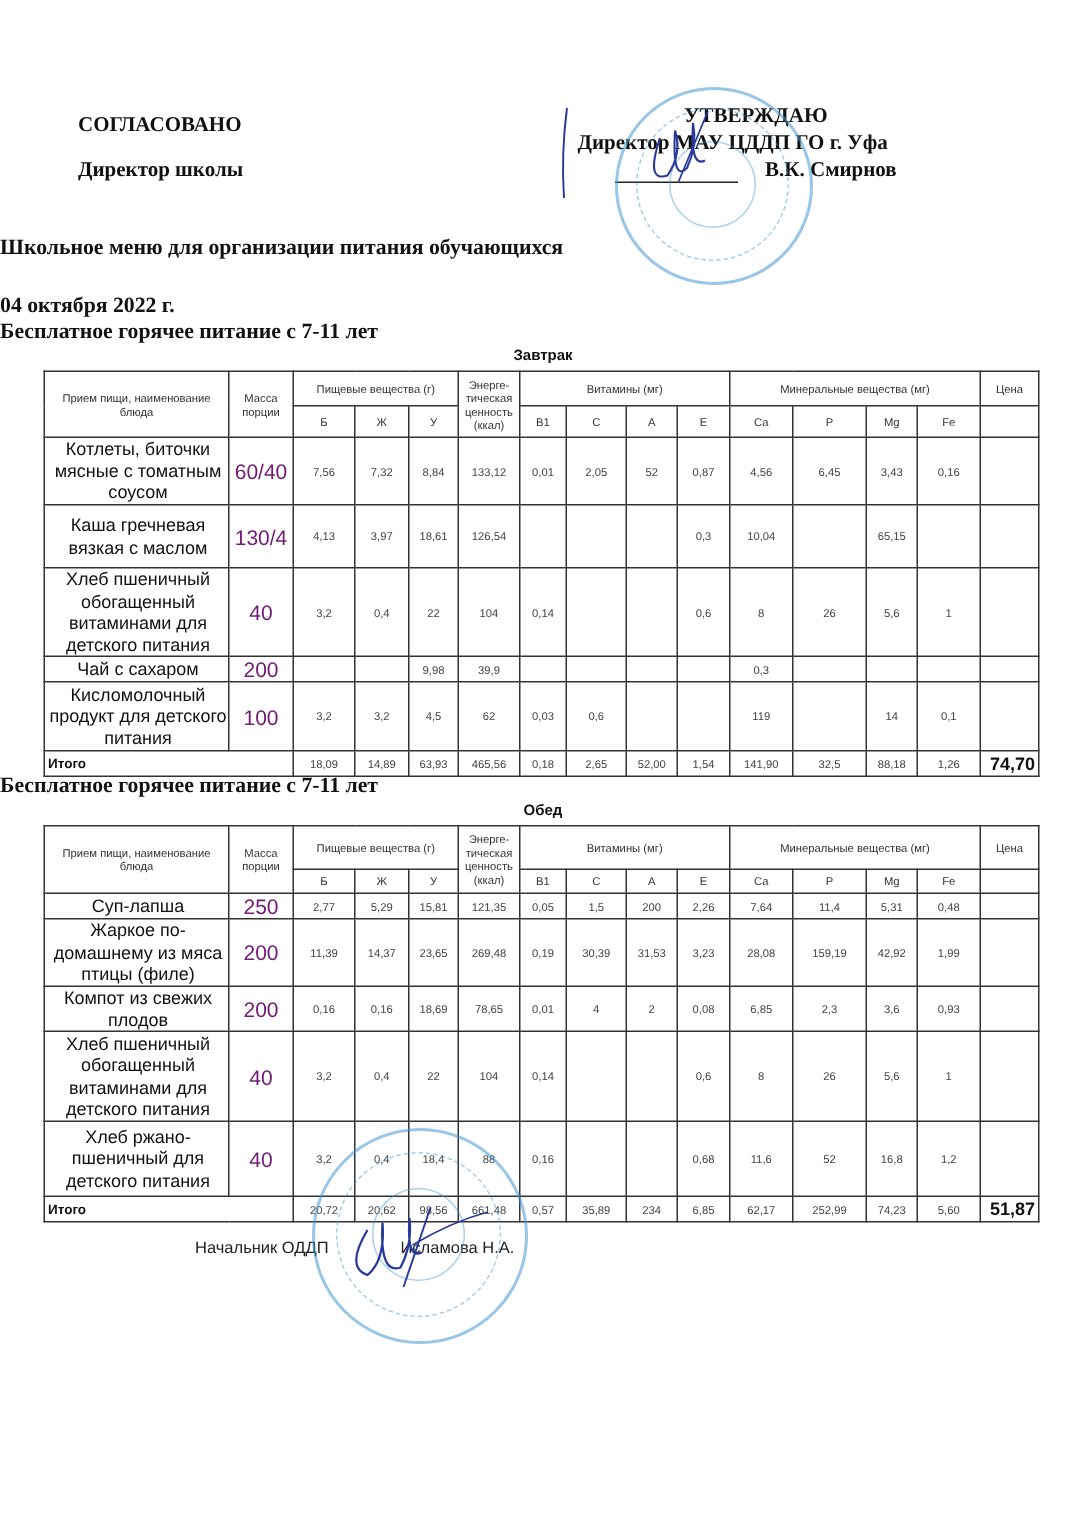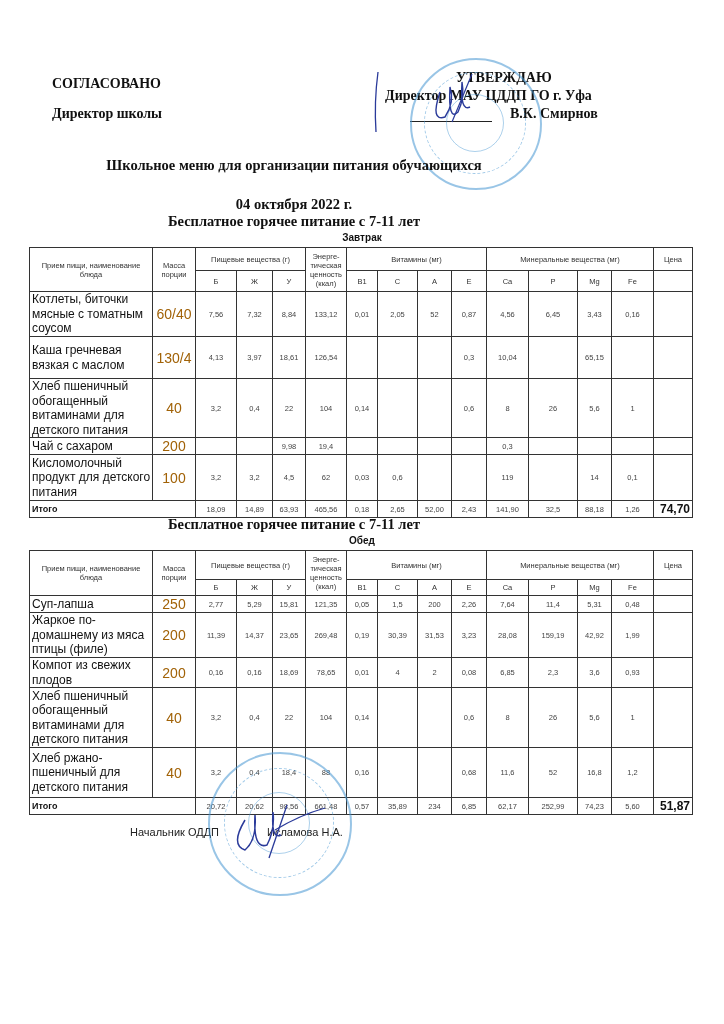--- a/index.html
+++ b/index.html
@@ -2,30 +2,30 @@
 <html><head>
 <meta charset="utf-8">
 <style>
   html, body { margin: 0; padding: 0; background: #ffffff; }
   body { width: 724px; height: 1024px; position: relative; overflow: hidden; color: #111; }
   .serif { font-family: "Liberation Serif", "DejaVu Serif", serif; font-weight: bold; }
   .sans { font-family: "Liberation Sans", "DejaVu Sans", sans-serif; }
   .abs { position: absolute; white-space: nowrap; }
 
   .hdr { font-size: 14px; }
-  .title { font-size: 14.5px; width: 588px; text-align: center; left: 0; }
+  .title { font-size: 14.5px; width: 588px; text-align: left; left: 0; }
 
   .sig-line { position: absolute; height: 1px; background: #222; }
 
   table.menu { position: absolute; left: 29px; border-collapse: collapse; table-layout: fixed; font-family: "Liberation Sans", "DejaVu Sans", sans-serif; }
   table.menu td { border: 1px solid #333; padding: 0; text-align: center; vertical-align: middle; overflow: hidden; }
   table.menu td.h { font-size: 7.5px; color: #333; line-height: 9px; }
   table.menu td.h2 { font-size: 7.5px; color: #333; }
-  table.menu td.name { text-align: left; font-size: 12px; line-height: 14.5px; padding-left: 2px; color: #111; }
-  table.menu td.mass { font-size: 14px; color: #a16207; }
+  table.menu td.name { text-align: center; font-size: 12px; line-height: 14.5px; padding-left: 2px; color: #111; }
+  table.menu td.mass { font-size: 14px; color: #701a75; }
   table.menu td.v { font-size: 7.5px; color: #444; }
   table.menu td.total-label { text-align: left; font-weight: bold; font-size: 9px; padding-left: 2px; }
   table.menu td.price { font-weight: bold; font-size: 12px; text-align: right; padding-right: 2px; }
 
   .meal-label { font-family: "Liberation Sans", "DejaVu Sans", sans-serif; font-weight: bold; font-size: 10px; }
 
   .stamp { position: absolute; border-radius: 50%; border: 2px solid rgba(70,150,210,0.55); }
   .stamp .inner { position: absolute; border-radius: 50%; border: 1.5px dashed rgba(70,150,210,0.5); }
   .stamp .core { position: absolute; border-radius: 50%; border: 1.5px solid rgba(70,150,210,0.45); }
   .signature { position: absolute; }
@@ -150,21 +150,21 @@
         <td class="v">5,6</td>
         <td class="v">1</td>
         <td class="price"></td>
       </tr>
       <tr style="height: 13px; margin-left: 32px;">
         <td class="name">Чай с сахаром</td>
         <td class="mass">200</td>
         <td class="v"></td>
         <td class="v"></td>
         <td class="v">9,98</td>
-        <td class="v">19,4</td>
+        <td class="v">39,9</td>
         <td class="v"></td>
         <td class="v"></td>
         <td class="v"></td>
         <td class="v"></td>
         <td class="v">0,3</td>
         <td class="v"></td>
         <td class="v"></td>
         <td class="v"></td>
         <td class="price"></td>
       </tr>
@@ -189,21 +189,21 @@
   <tbody>
       <tr style="height:17px">
     <td class="total-label" colspan="2">Итого</td>
     <td class="v">18,09</td>
     <td class="v">14,89</td>
     <td class="v">63,93</td>
     <td class="v">465,56</td>
     <td class="v">0,18</td>
     <td class="v">2,65</td>
     <td class="v">52,00</td>
-    <td class="v">2,43</td>
+    <td class="v">1,54</td>
     <td class="v">141,90</td>
     <td class="v">32,5</td>
     <td class="v">88,18</td>
     <td class="v">1,26</td>
     <td class="price">74,70</td>
   </tr>
 </tbody>
   </table>
 
 <div class="abs serif title" style="top:516px;">Бесплатное горячее питание с 7-11 лет</div>

